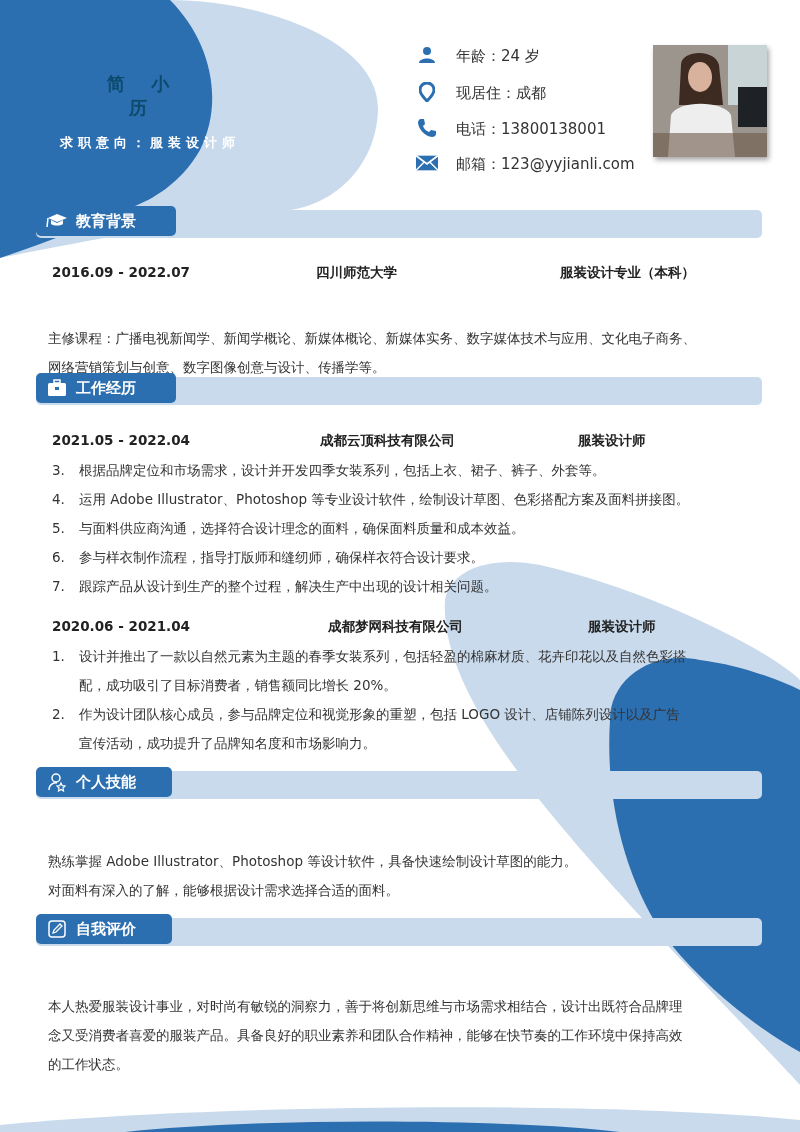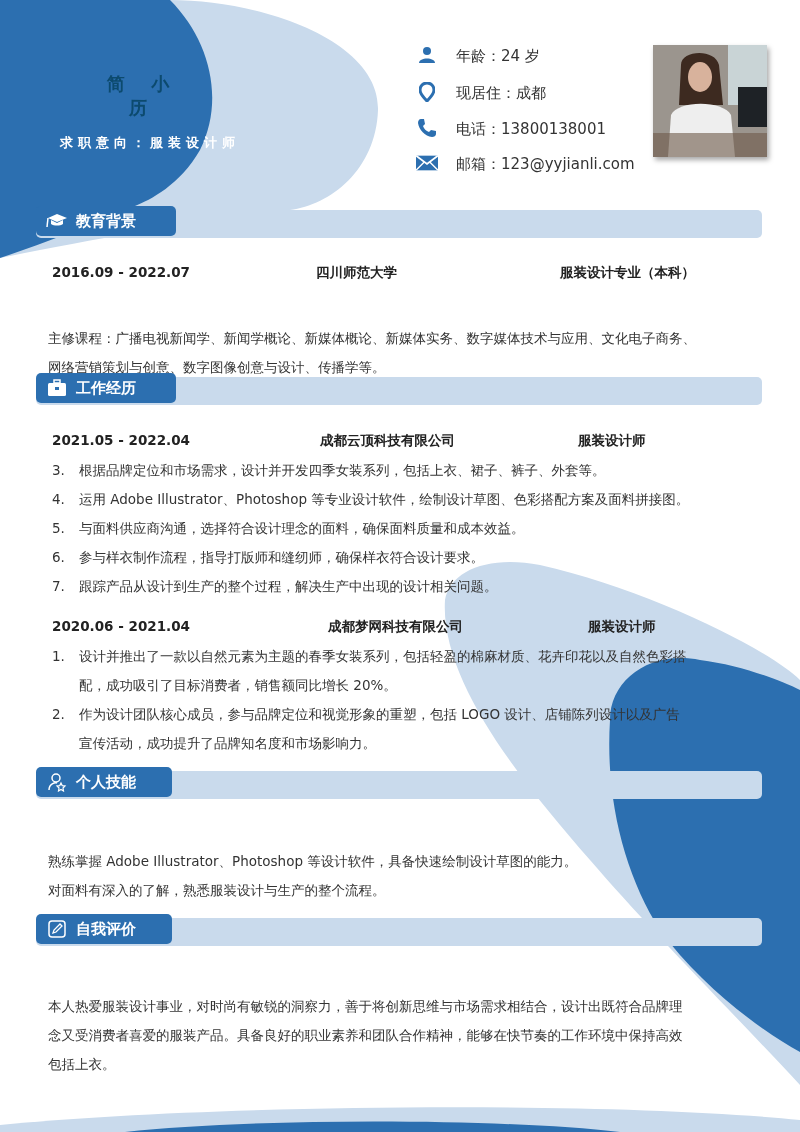--- a/index.html
+++ b/index.html
@@ -164,28 +164,28 @@
     <span class="ic">
       <svg width="20" height="20" viewBox="0 0 20 20">
           <circle cx="9" cy="6" r="4" fill="none" stroke="#fff" stroke-width="1.5"></circle>
           <path d="M2,18 C2,12 8,10 10,11" fill="none" stroke="#fff" stroke-width="1.5"></path>
           <path d="M14,11 L15.2,13.6 L18,14 L16,16 L16.5,19 L14,17.5 L11.5,19 L12,16 L10,14 L12.8,13.6 Z" fill="none" stroke="#fff" stroke-width="1.2"></path>
         </svg>
     </span>
     <span class="lbl">个人技能</span>
   </div>
   <div class="line" style="top:817px">熟练掌握 Adobe Illustrator、Photoshop 等设计软件，具备快速绘制设计草图的能力。</div>
-  <div class="line" style="top:846px">对面料有深入的了解，熟悉服装设计与生产的整个流程。</div>
+  <div class="line" style="top:846px">对面料有深入的了解，能够根据设计需求选择合适的面料。</div>
 
   <div class="sec-bar" style="top:918px"></div>
   <div class="sec-tab" style="top:914px;width:136px">
     <span class="ic">
       <svg width="18" height="18" viewBox="0 0 18 18">
           <rect x="1" y="1" width="16" height="16" rx="3" fill="none" stroke="#fff" stroke-width="1.5"></rect>
           <path d="M5,13 L6,10 L12,4 L14,6 L8,12 Z" fill="none" stroke="#fff" stroke-width="1.3"></path>
         </svg>
     </span>
     <span class="lbl">自我评价</span>
   </div>
   <div class="line" style="top:962px">本人热爱服装设计事业，对时尚有敏锐的洞察力，善于将创新思维与市场需求相结合，设计出既符合品牌理</div>
   <div class="line" style="top:991px">念又受消费者喜爱的服装产品。具备良好的职业素养和团队合作精神，能够在快节奏的工作环境中保持高效</div>
-  <div class="line" style="top:1020px">包括上衣。</div>
+  <div class="line" style="top:1020px">的工作状态。</div>
 </div>
 
 </body></html>

